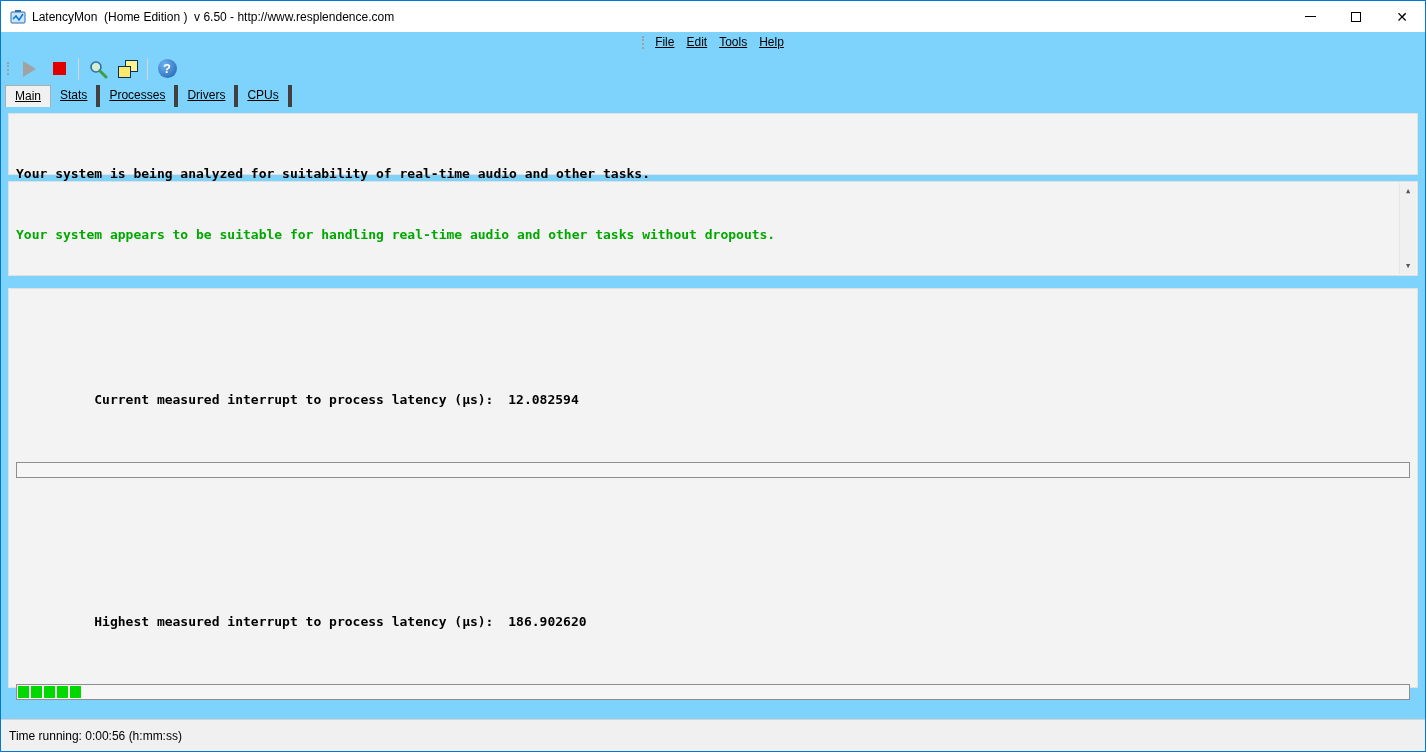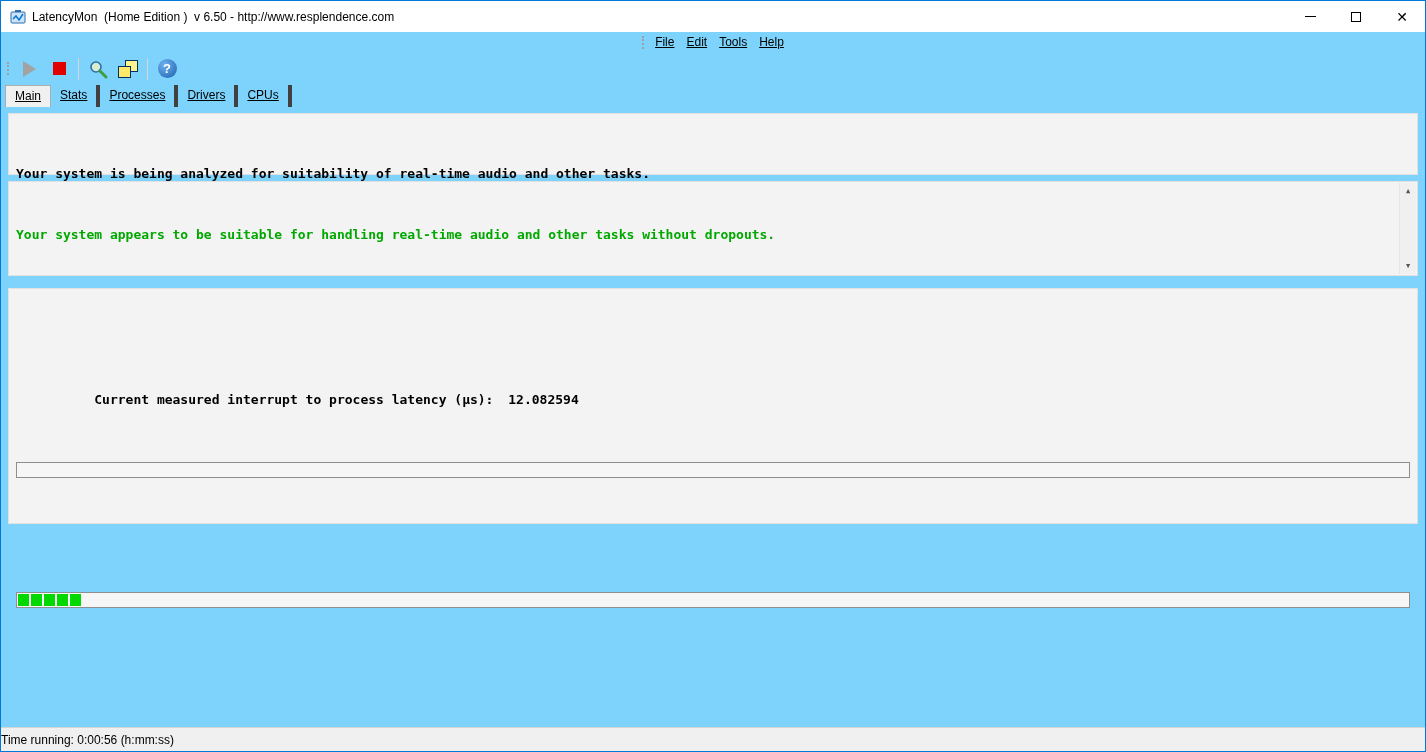--- a/index.html
+++ b/index.html
@@ -44,26 +44,26 @@
   .mono { font-family:"DejaVu Sans Mono", monospace; font-weight:bold; font-size:13px; white-space:pre; }
   .panel { background:#f3f3f3; border:1px solid #e1e1e1; }
   .panel-analysis { height:62px; margin-bottom:6px; padding:19px 7px 0; }
   .line { line-height:21px; }
   .col-label { display:inline-block; width:414px; }
   .col-value { display:inline-block; width:130px; }
   .panel-verdict { height:95px; margin-bottom:12px; padding:12px 7px 0; position:relative; }
   .verdict { color:#00a800; }
   .vscroll { position:absolute; top:1px; right:1px; bottom:1px; width:17px; background:#f0f0f0; border-left:1px solid #e6e6e6; display:flex; flex-direction:column; justify-content:space-between; }
   .scroll-arrow { height:16px; display:flex; align-items:center; justify-content:center; font-size:7px; color:#555; }
-  .panel-metrics { height:236px; padding:6px 7px; }
+  .panel-metrics { height:400px; padding:6px 7px; }
   .metric-line { line-height:20px; margin-bottom:2px; }
   .bar { height:16px; border:1px solid #8e8e8e; background:#f6f6f6; display:flex; align-items:stretch; padding:1px; gap:2px; margin-bottom:9px; }
   .seg { width:11px; flex:0 0 auto; }
   
-  .statusbar { height:24px; border-top:1px solid #d4d4d4; background:#f0f0f0; display:flex; align-items:center; font-size:12px; flex:0 0 auto; }
+  .statusbar { height:32px; border-top:1px solid #d4d4d4; background:#f0f0f0; display:flex; align-items:center; padding-left:8px; font-size:12px; flex:0 0 auto; }
 </style>
 </head>
 <body>
 
 <div class="window">
 
   <div class="titlebar">
     <svg class="app-icon" viewBox="0 0 16 16">
       <rect x="1" y="3" width="14" height="11" rx="1" fill="#cfe3f7" stroke="#2b6fae"></rect>
       <polyline points="3,10 6,7 9,11 13,5" fill="none" stroke="#0078d7" stroke-width="1.5"></polyline>
@@ -145,20 +145,23 @@
     <div class="panel panel-metrics mono">
 
       <div>
         <div class="metric-line">
           <span class="col-label">Current measured interrupt to process latency (µs):</span><span class="col-value">12.082594</span><span></span>
         </div>
         <div class="bar"></div>
       </div>
 
       <div>
+        <div class="metric-line">
+          <span class="col-label">Highest measured interrupt to process latency (µs):</span><span class="col-value">186.902620</span><span></span>
+        </div>
         <div class="bar"><span class="seg" style="background: rgb(0, 216, 0);"></span><span class="seg" style="background: rgb(0, 216, 0);"></span><span class="seg" style="background: rgb(0, 216, 0);"></span><span class="seg" style="background: rgb(0, 216, 0);"></span><span class="seg" style="background: rgb(0, 216, 0);"></span></div>
       </div>
 
       
 
       
 
       
 
     </div>

